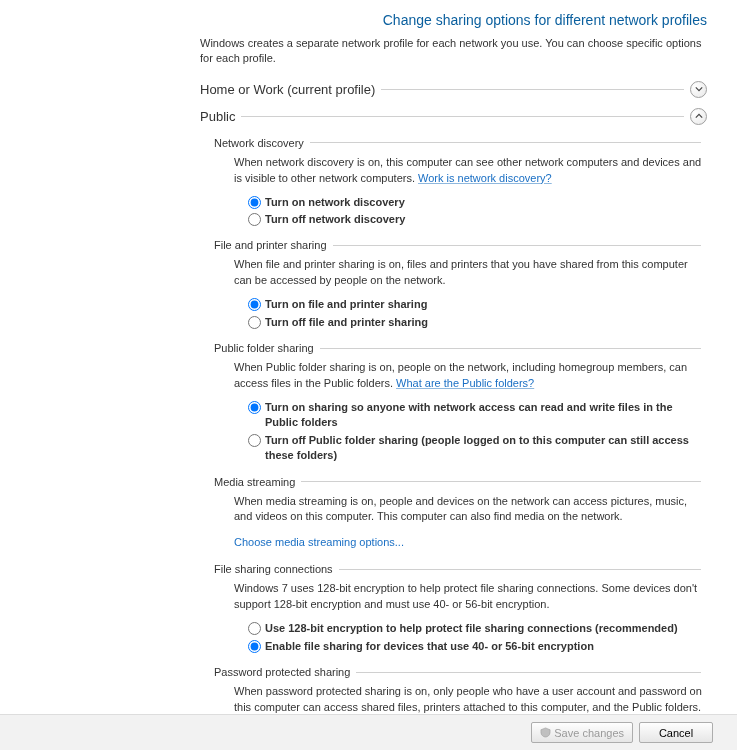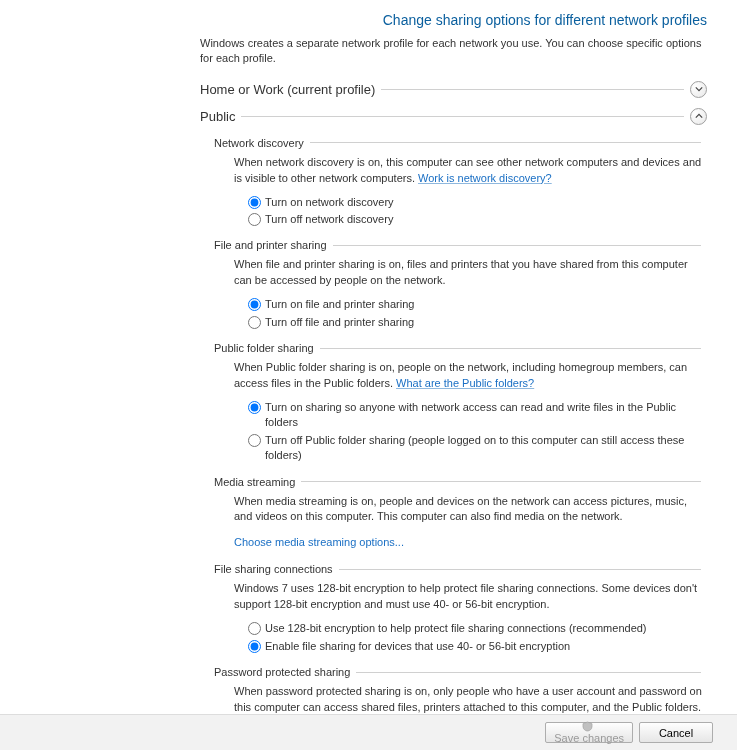--- a/index.html
+++ b/index.html
@@ -94,20 +94,21 @@
     margin-bottom: 2px;
   }
   .radio-row input[type=radio] {
     margin-right: 4px;
     margin-top: 1px;
     flex-shrink: 0;
   }
   .radio-label {
     color: #333;
     line-height: 1.4;
+    font-weight: bold;
   }
   .footer-bar {
     position: absolute;
     bottom: 0;
     left: 0;
     right: 0;
     height: 36px;
     background: #f2f2f2;
     border-top: 1px solid #ddd;
     display: flex;
@@ -126,21 +127,20 @@
     background: linear-gradient(#fefefe, #e6e6e6);
     cursor: pointer;
     display: inline-flex;
     align-items: center;
     justify-content: center;
     padding: 0 8px;
   }
   .btn[disabled] {
     color: #9a9a9a;
     cursor: default;
-    flex-direction: column;
   }
   .shield {
     width: 11px; height: 11px; margin-right: 3px;
     display: inline-block;
   }
 </style>
 </head>
 <body>
 
 <div class="content-wrap">

